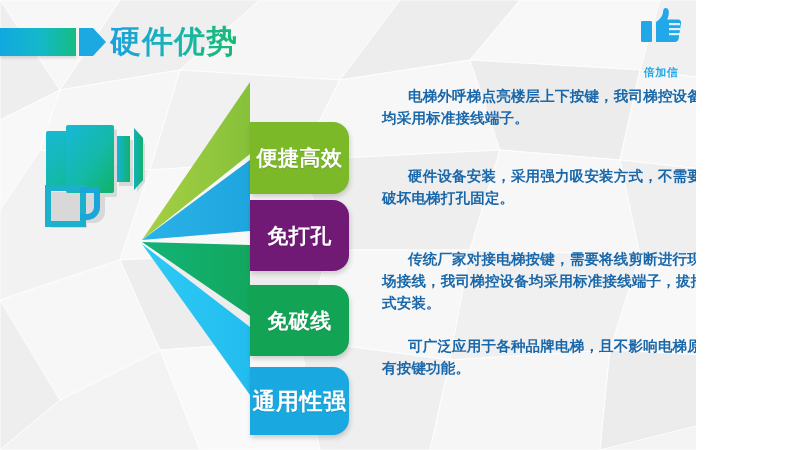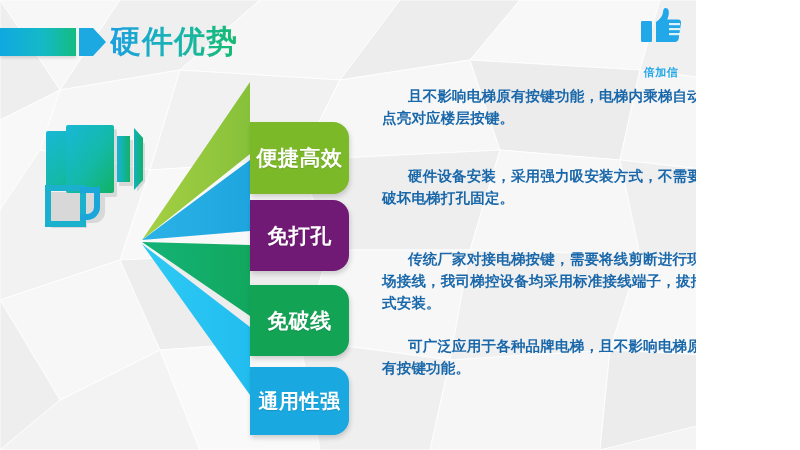--- a/index.html
+++ b/index.html
@@ -101,21 +101,21 @@
     text-shadow: 0 1px 1px rgba(0,0,0,0.13);
     box-sizing: border-box;
     margin-top: 40px;
   }
   #label-1 { top: 82px;  height: 72px; background: #7cb928; }
   #label-2 { top: 160px; height: 71px; background: #701a75; }
   #label-3 { top: 245px; height: 71px; background: #13a355; }
   #label-4 { top: 327px; height: 68px; background: #1aa8e0; }
   #label-4 .label-text, #label-1 .label-text,
   #label-2 .label-text, #label-3 .label-text { white-space: nowrap; }
-  #label-4 .label-text { font-size: 20px; }
+  #label-4 .label-text { font-size: 23px; }
 
   
   .desc {
     position: absolute;
     left: 382px;
     width: 330px;
     color: #1a68aa;
     font-size: 14.5px;
     font-weight: bold;
     line-height: 1.5;
@@ -255,18 +255,18 @@
   <div class="label-box" id="label-2">
     <span class="label-text">免打孔</span>
   </div>
   <div class="label-box" id="label-3">
     <span class="label-text">免破线</span>
   </div>
   <div class="label-box" id="label-4">
     <span class="label-text">通用性强</span>
   </div>
 
-  <div class="desc" id="desc-1">且不影响电梯原有按键功能，电梯内乘梯自动点亮对应楼层按键。</div>
+  <div class="desc" id="desc-1">电梯外呼梯点亮楼层上下按键，我司梯控设备均采用标准接线端子。</div>
   <div class="desc" id="desc-2">硬件设备安装，采用强力吸安装方式，不需要破坏电梯打孔固定。</div>
   <div class="desc" id="desc-3">传统厂家对接电梯按键，需要将线剪断进行现场接线，我司梯控设备均采用标准接线端子，拔插式安装。</div>
   <div class="desc" id="desc-4">可广泛应用于各种品牌电梯，且不影响电梯原有按键功能。</div>
 
 </div>
 
 </body></html>

